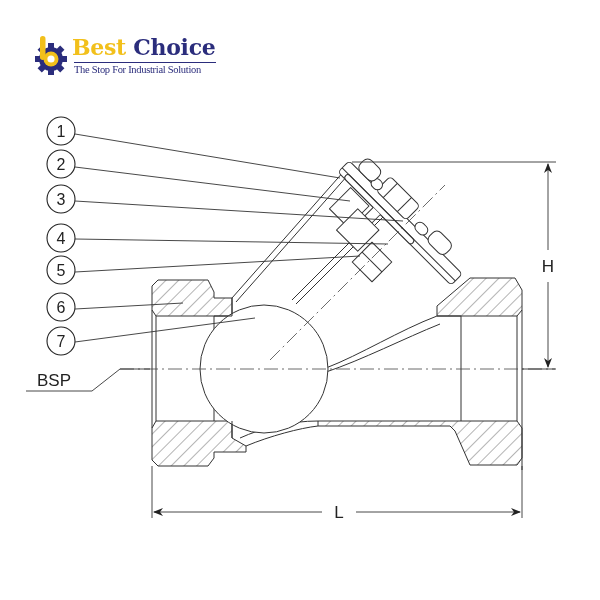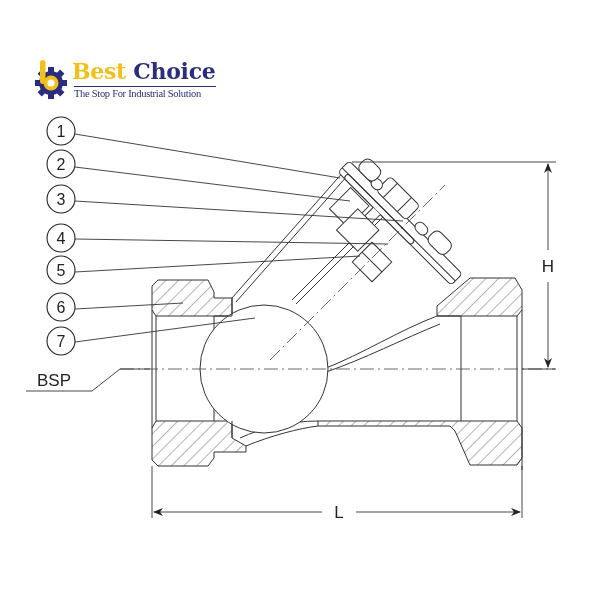--- a/index.html
+++ b/index.html
@@ -1,17 +1,17 @@
 <!DOCTYPE html>
 <html><head>
 <meta charset="utf-8">
 <style>
   html, body { margin:0; padding:0; background:#ffffff; }
   body { width:600px; height:600px; position:relative; overflow:hidden; font-family:"Liberation Sans", sans-serif; }
-  .logo { position:absolute; left:34px; top:33px; width:210px; height:50px;margin-top:24px; }
+  .logo { position:absolute; left:34px; top:33px; width:210px; height:50px; }
   .logo-mark { position:absolute; left:0; top:0; width:36px; height:42px; }
   .logo-word { position:absolute; left:38px; top:1px; font-family:"DejaVu Serif", serif; font-weight:bold; font-size:22px; letter-spacing:-0.3px; white-space:nowrap; line-height:26px; }
   .logo-word .w1 { color:#f2c01b; }
   .logo-word .w2 { color:#2b2d7c; }
   .logo-rule { position:absolute; left:40px; top:29px; width:142px; height:1px; background:#2b2d7c; }
   .logo-tag { position:absolute; left:40px; top:31px; font-size:10.5px; color:#2b2d7c; white-space:nowrap; font-family:Liberation Serif, serif; letter-spacing:-0.3px; }
   svg.drawing { position:absolute; left:0; top:0; }
   .lbl { font-family:"Liberation Sans", sans-serif; fill:#222; }
 </style>
 </head>

